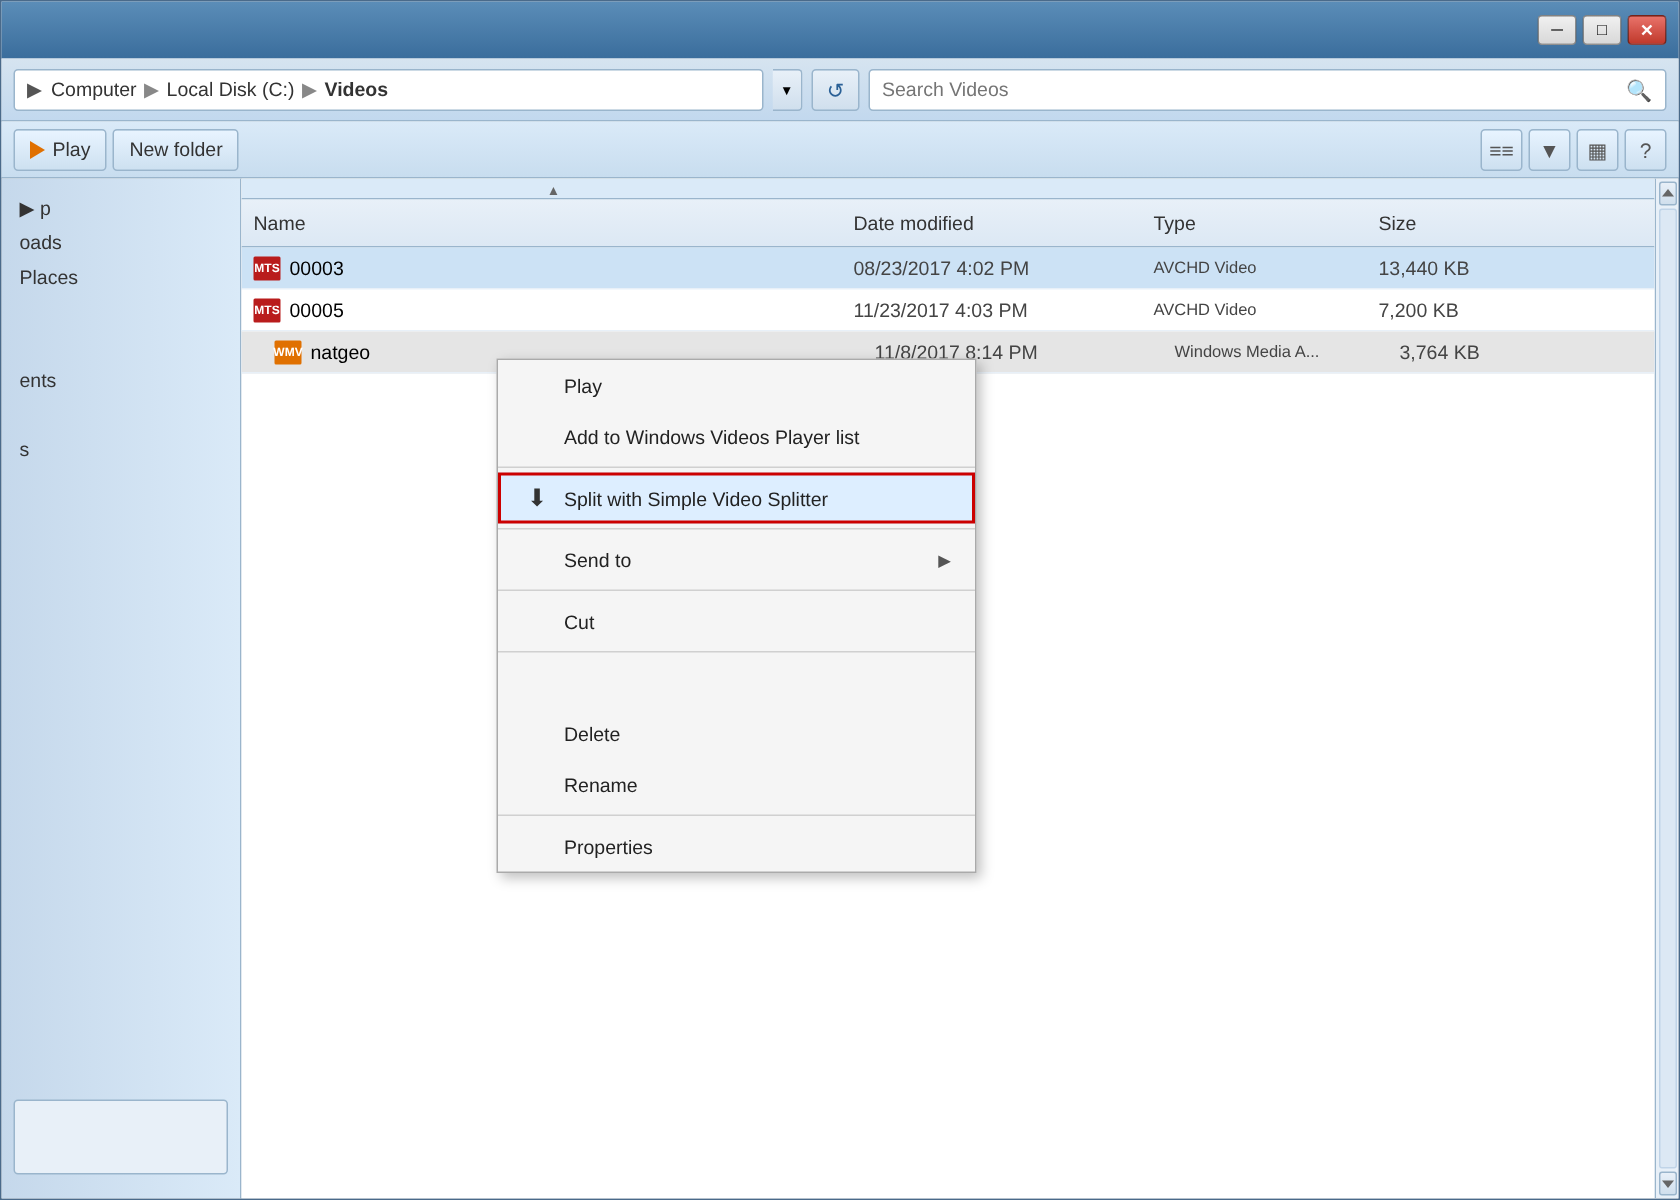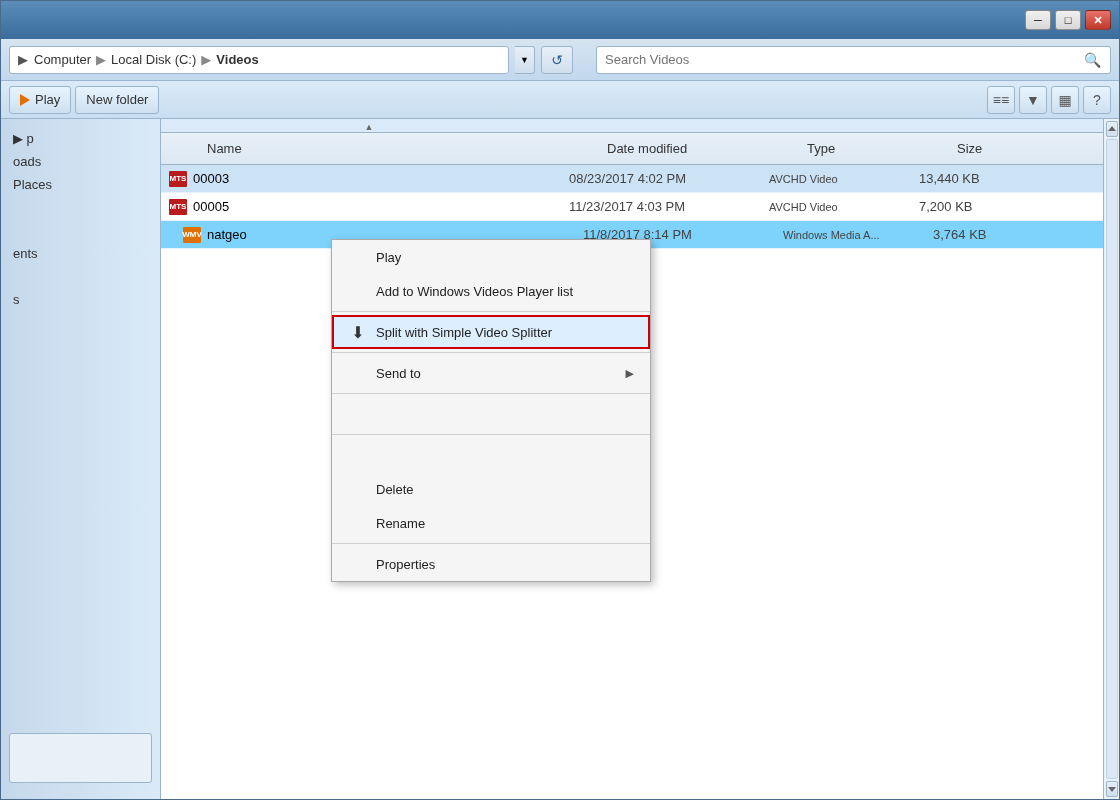--- a/index.html
+++ b/index.html
@@ -105,21 +105,20 @@
     .search-box {
       flex: 1;
       height: 28px;
       background: white;
       border: 1px solid #9ab5cc;
       border-radius: 3px;
       display: flex;
       align-items: center;
       padding: 0 8px;
       gap: 6px;
-      margin-left: 17px;
     }
     .search-box input {
       border: none;
       outline: none;
       font-size: 13px;
       color: #999;
       width: 100%;
       background: transparent;
     }
     .search-icon-box {
@@ -223,21 +222,20 @@
       overflow: hidden;
     }
     .file-list-header {
       display: flex;
       align-items: center;
       background: linear-gradient(to bottom, #e8f0f8, #dce8f4);
       border-bottom: 1px solid #9ab5cc;
       height: 32px;
       padding: 0 8px;
       flex-shrink: 0;
-      justify-content: center;
     }
     .col-header {
       font-size: 13px;
       color: #333;
       cursor: pointer;
     }
     .col-name { flex: 0 0 400px; }
     .col-date { flex: 0 0 200px; }
     .col-type { flex: 0 0 150px; }
     .col-size { flex: 0 0 100px; }
@@ -245,21 +243,21 @@
     .file-row {
       display: flex;
       align-items: center;
       height: 28px;
       padding: 0 8px;
       border-bottom: 1px solid #e8f0f8;
       background: white;
       cursor: pointer;
     }
     .file-row.selected { background: #cce2f5; }
-    .file-row.highlighted { background: #7dd3fc; padding-left: 22px; }
+    .file-row.highlighted { background: #e5e5e5; padding-left: 22px; }
     .file-icon {
       width: 18px;
       height: 18px;
       margin-right: 6px;
       display: flex;
       align-items: center;
       justify-content: center;
       font-size: 14px;
       flex-shrink: 0;
     }
@@ -497,20 +495,21 @@
           <div class="menu-item">
             <span class="menu-item-icon"></span>
             <span class="menu-item-label">Send to</span>
             <span class="menu-item-arrow">▶</span>
           </div>
 
           <div class="menu-separator"></div>
 
           <div class="menu-item">
             <span class="menu-item-icon"></span>
+            <span class="menu-item-label">Cut</span>
           </div>
 
 
           <div class="menu-separator"></div>
 
           <div class="menu-item">
             <span class="menu-item-icon"></span>
           </div>
 
           <div class="menu-item">

